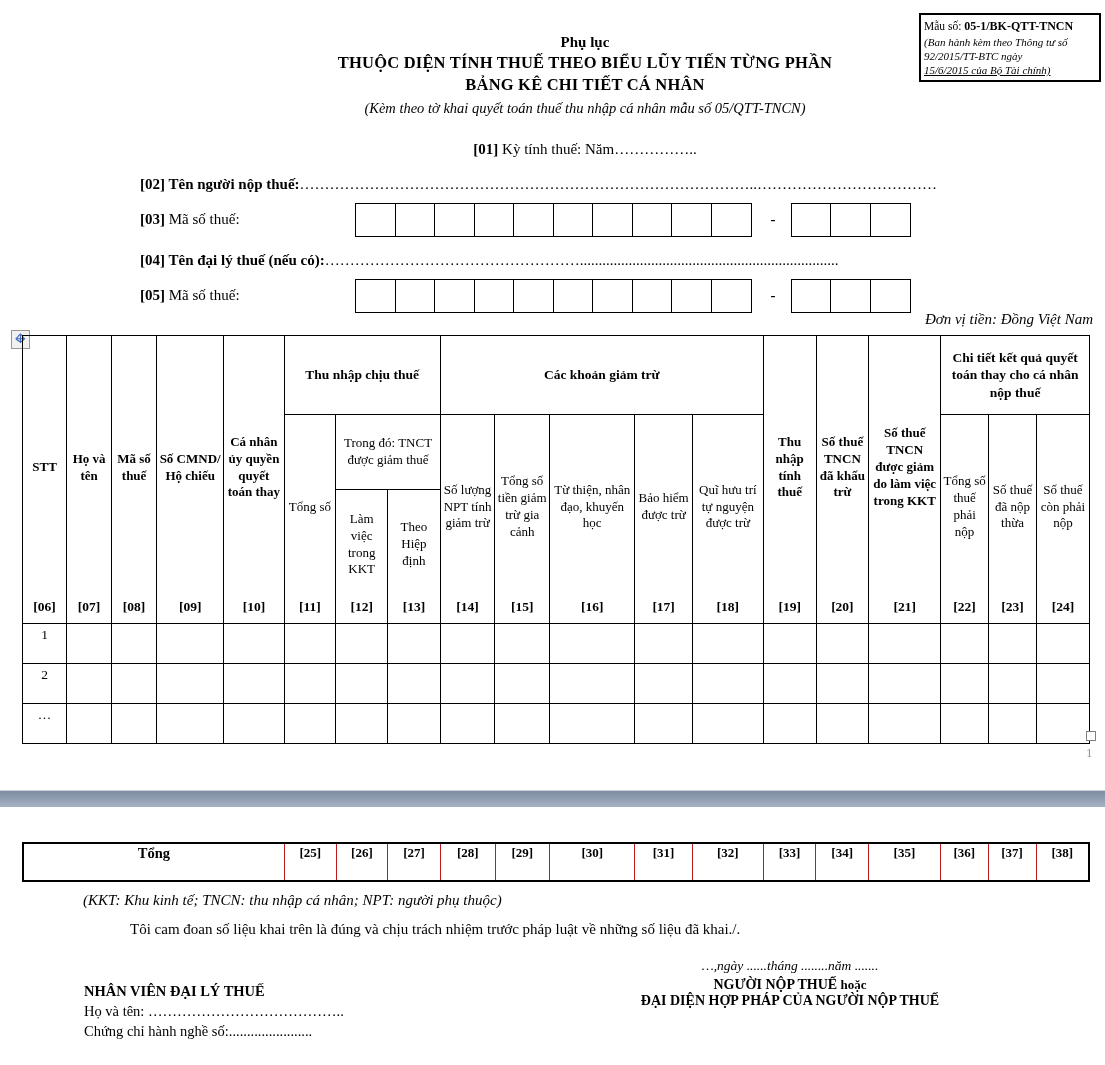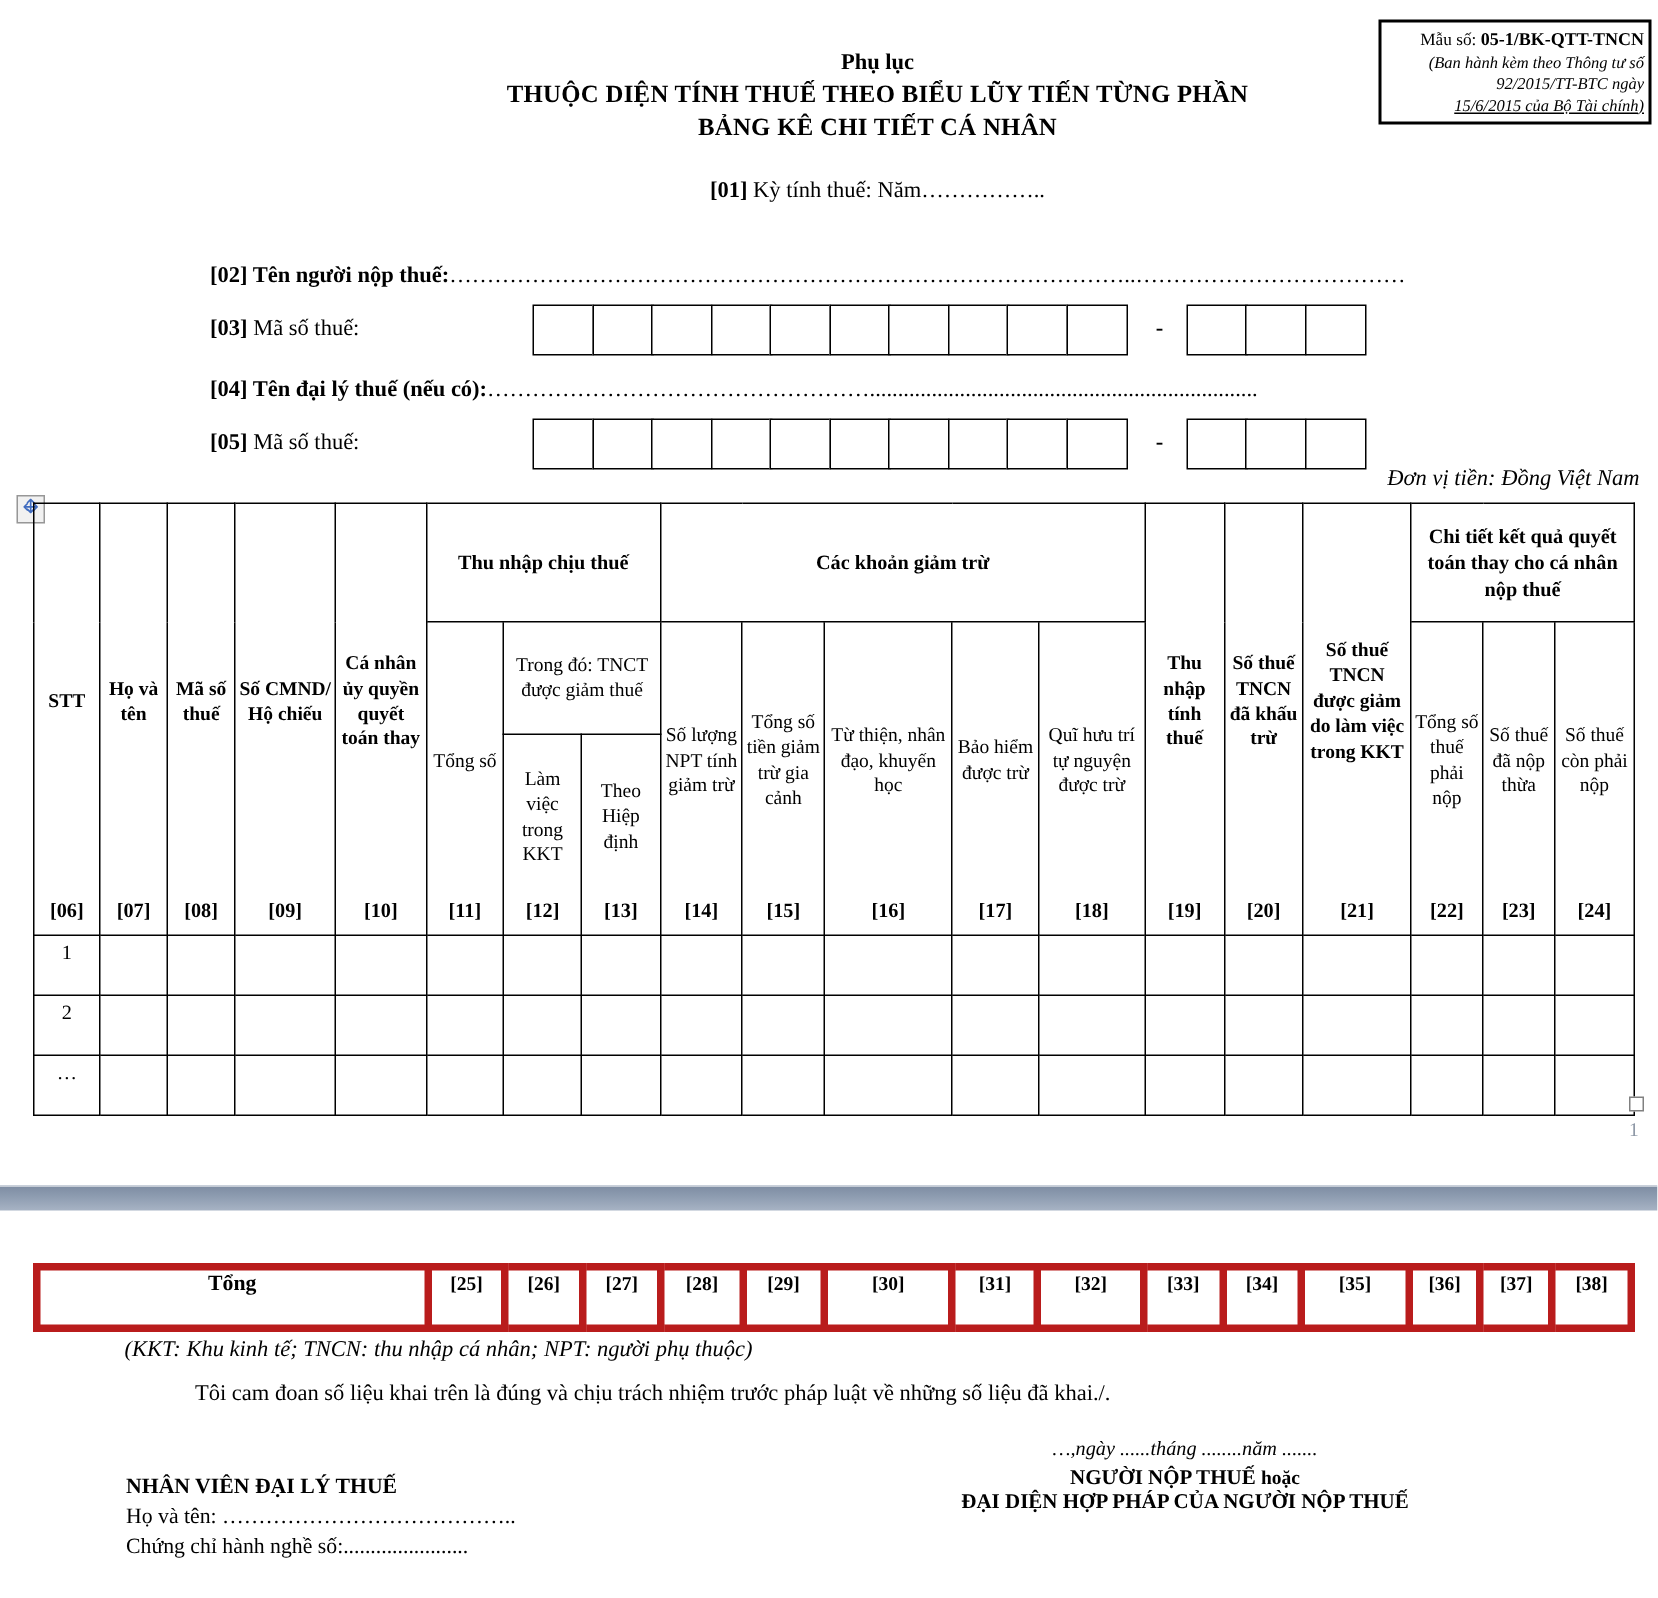--- a/index.html
+++ b/index.html
@@ -6,21 +6,21 @@
   body{
     width:1105px;height:1065px;position:relative;background:#ffffff;
     font-family:"Liberation Serif", serif;color:#000;overflow:hidden;
   }
   .b{font-weight:bold;}
   .u{text-decoration:underline;}
 
   
   .form-box{
     position:absolute;left:919px;top:13px;width:172px;
-    border:2px solid #000;padding:4px 3px 3px 3px;text-align:right;
+    border:2px solid #000;padding:4px 3px 3px 3px;text-align:left;
     font-size:11.5px;line-height:1.3;background:#fff;
   }
   .form-box .code{font-weight:bold;font-size:12px;}
   .form-box .note{font-style:italic;font-size:11px;}
 
   
   .titles{position:absolute;left:65px;top:34px;width:1040px;text-align:center;}
   .t-appendix{font-weight:bold;font-size:15px;}
   .t-main{font-weight:bold;font-size:16.5px;margin-top:2px;letter-spacing:.2px;}
   .t-sub{font-style:italic;font-size:14.5px;margin-top:5px;}
@@ -57,21 +57,21 @@
   .hl{flex:1;display:flex;align-items:center;justify-content:center;text-align:center;
       padding:0 2px;font-size:13px;line-height:1.3;}
   .hn{font-weight:bold;font-size:13.5px;padding-bottom:8px;text-align:center;}
   .gh{font-weight:bold;font-size:13.5px;line-height:1.3;padding:2px;}
   .gh80{height:78px;}
   .gh75{height:73px;font-weight:normal;font-size:13px;margin-top:36px;}
   .dr td{height:36px;vertical-align:top;padding-top:3px;font-size:13.5px;}
 
   
   .bottom-table{position:absolute;left:22px;top:842px;width:1068px;border:2px solid #000;}
-  .bottom-table td{border:5px solid #b91c1c;padding:1px 0 0 0;text-align:center;vertical-align:top;height:35px;}
+  .bottom-table td{border:1px solid #b91c1c;padding:1px 0 0 0;text-align:center;vertical-align:top;height:35px;}
   .tlab{font-weight:bold;font-size:14.5px;}
   .tnum{font-weight:bold;font-size:13px;margin-left:44px;}
 
   .resize-handle{position:absolute;left:1086px;top:731px;width:8px;height:8px;
     border:1px solid #808080;background:#fff;}
   .page-num{position:absolute;left:1086px;top:745px;font-size:13px;color:#8d97a5;}
 
   .divider{position:absolute;left:0;top:790px;width:1105px;height:16px;
     background:linear-gradient(180deg,#7e8da3 0%,#93a1b5 55%,#a7b3c4 100%);
     border-top:1px solid #c9d0da;}
@@ -98,20 +98,21 @@
     <span>(Ban hành kèm theo Thông tư số</span><br>
     <span>92/2015/TT-BTC ngày</span><br>
     <span class="u">15/6/2015 của Bộ Tài chính)</span>
   </div>
 </div>
 
 <div class="titles">
   <div class="t-appendix">Phụ lục</div>
   <div class="t-main">THUỘC DIỆN TÍNH THUẾ THEO BIỂU LŨY TIẾN TỪNG PHẦN</div>
   <div class="t-main">BẢNG KÊ CHI TIẾT CÁ NHÂN</div>
+  <div class="t-sub">(Kèm theo tờ khai quyết toán thuế thu nhập cá nhân mẫu số 05/QTT-TNCN)</div>
   <div class="t-period"><span class="b">[01]</span><span> Kỳ tính thuế: Năm</span><span>……………..</span></div>
 </div>
 
 <div class="fields">
   <div class="f-line f02"><span class="b">[02]</span><span class="b"> Tên người nộp thuế:</span><span>………………………………………………………………………………..………………………………</span></div>
 
   <div class="mst-row">
     <div class="mst-label"><span class="b">[03]</span><span> Mã số thuế:</span></div>
     <div class="boxes">
       <div class="box"></div>

